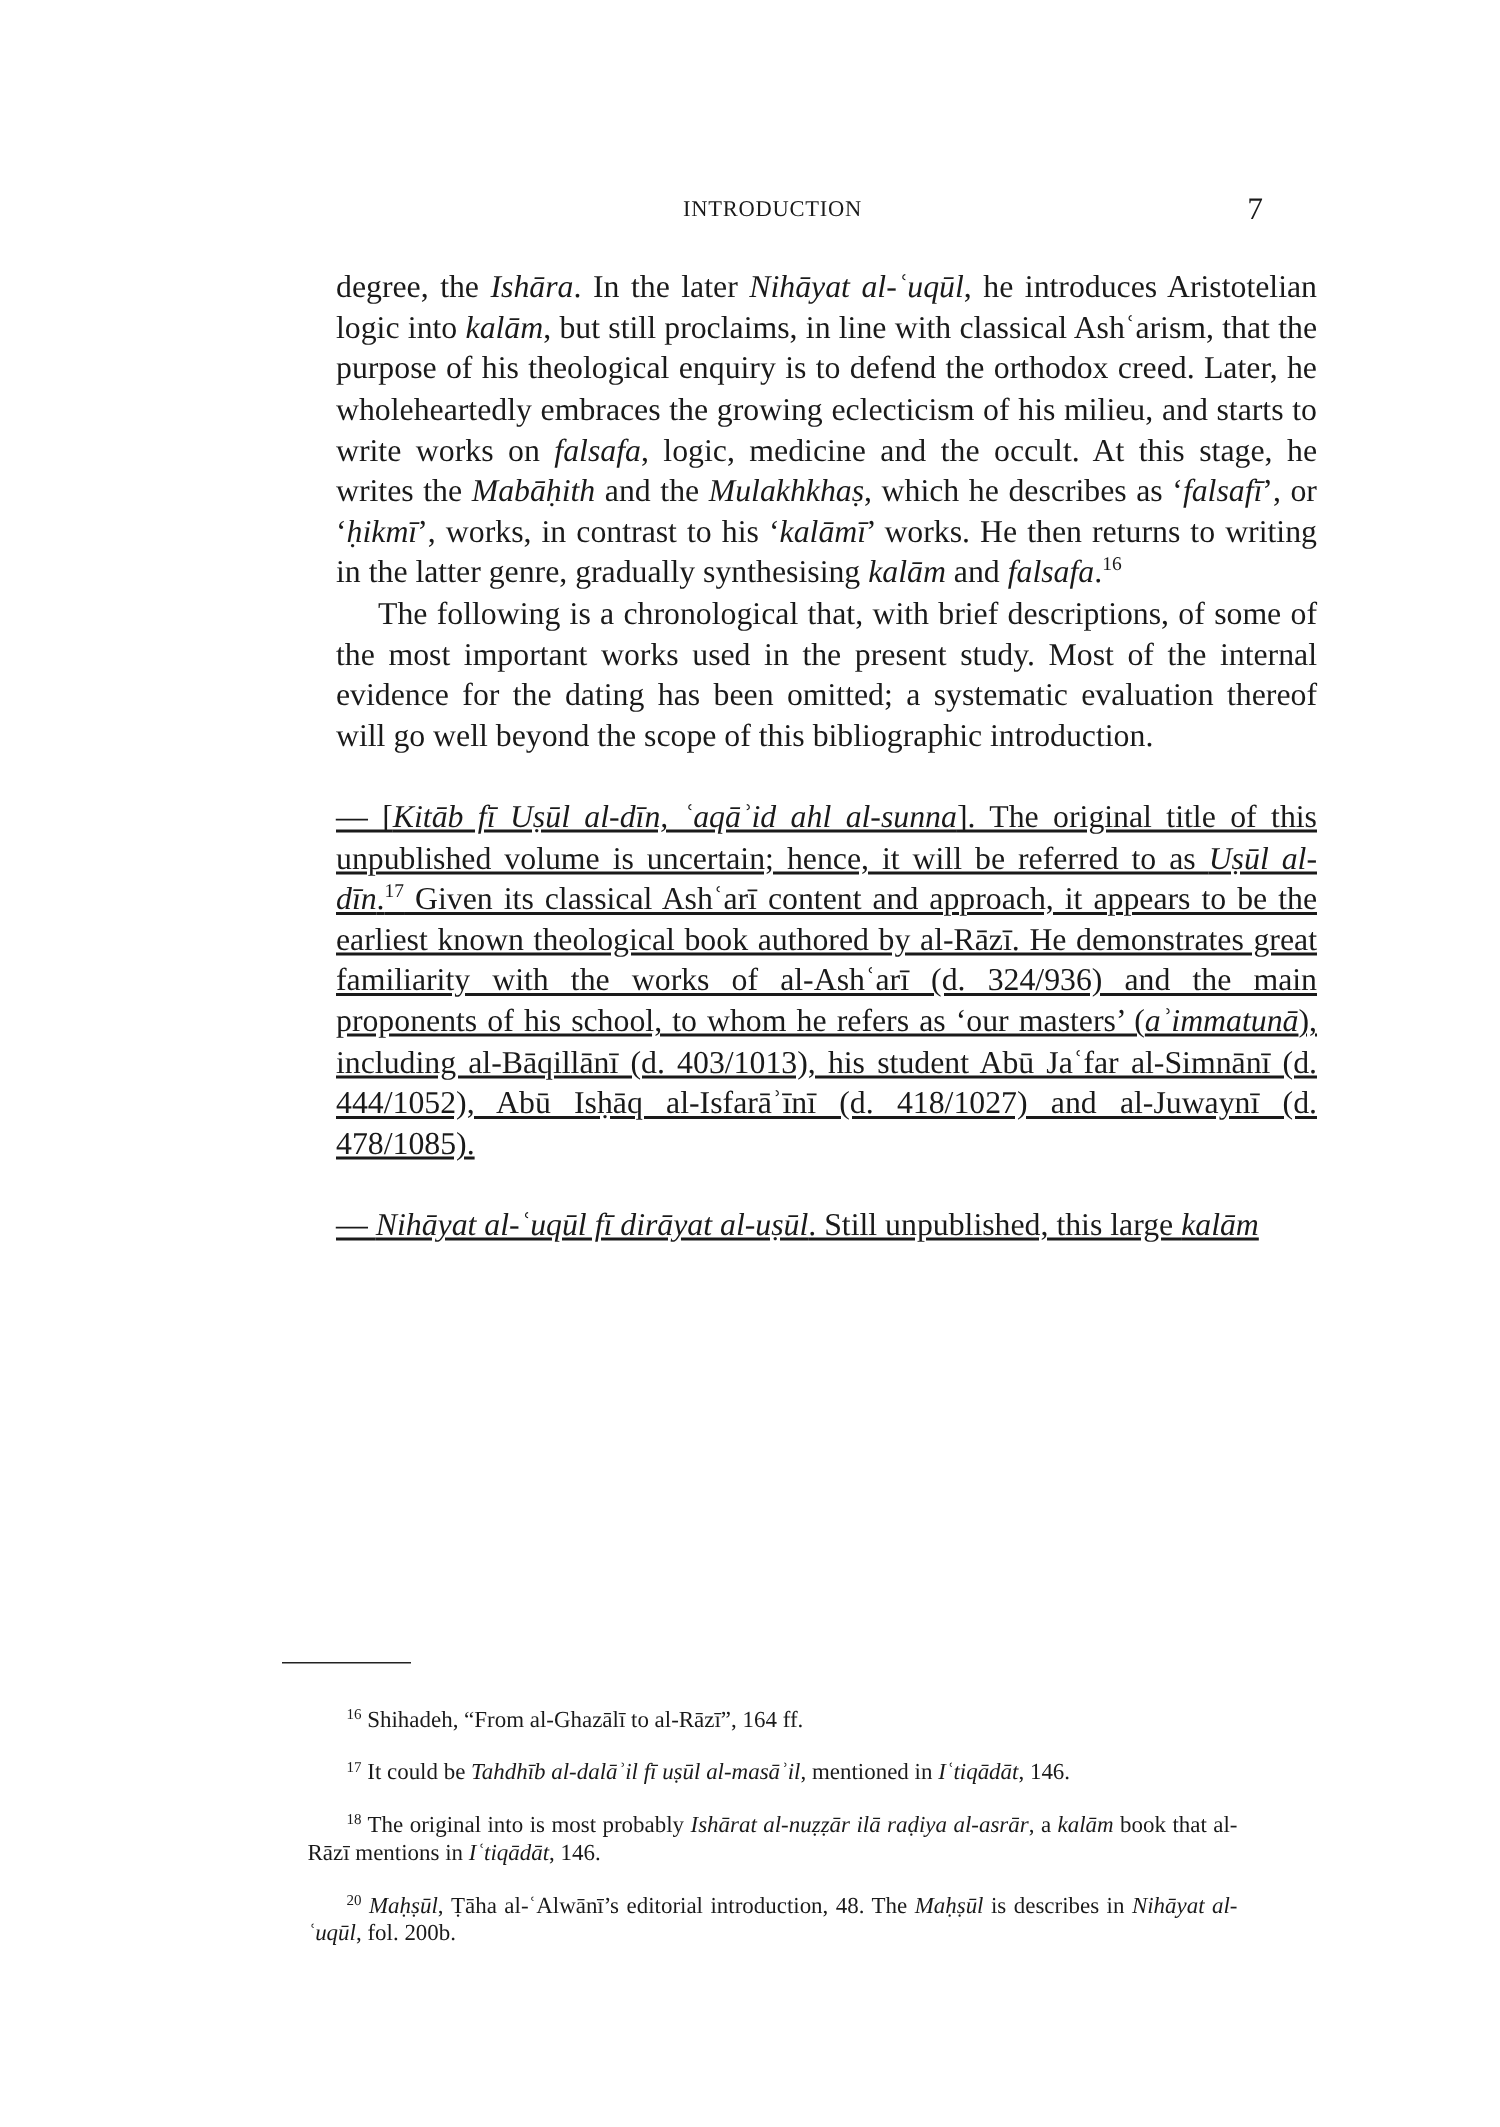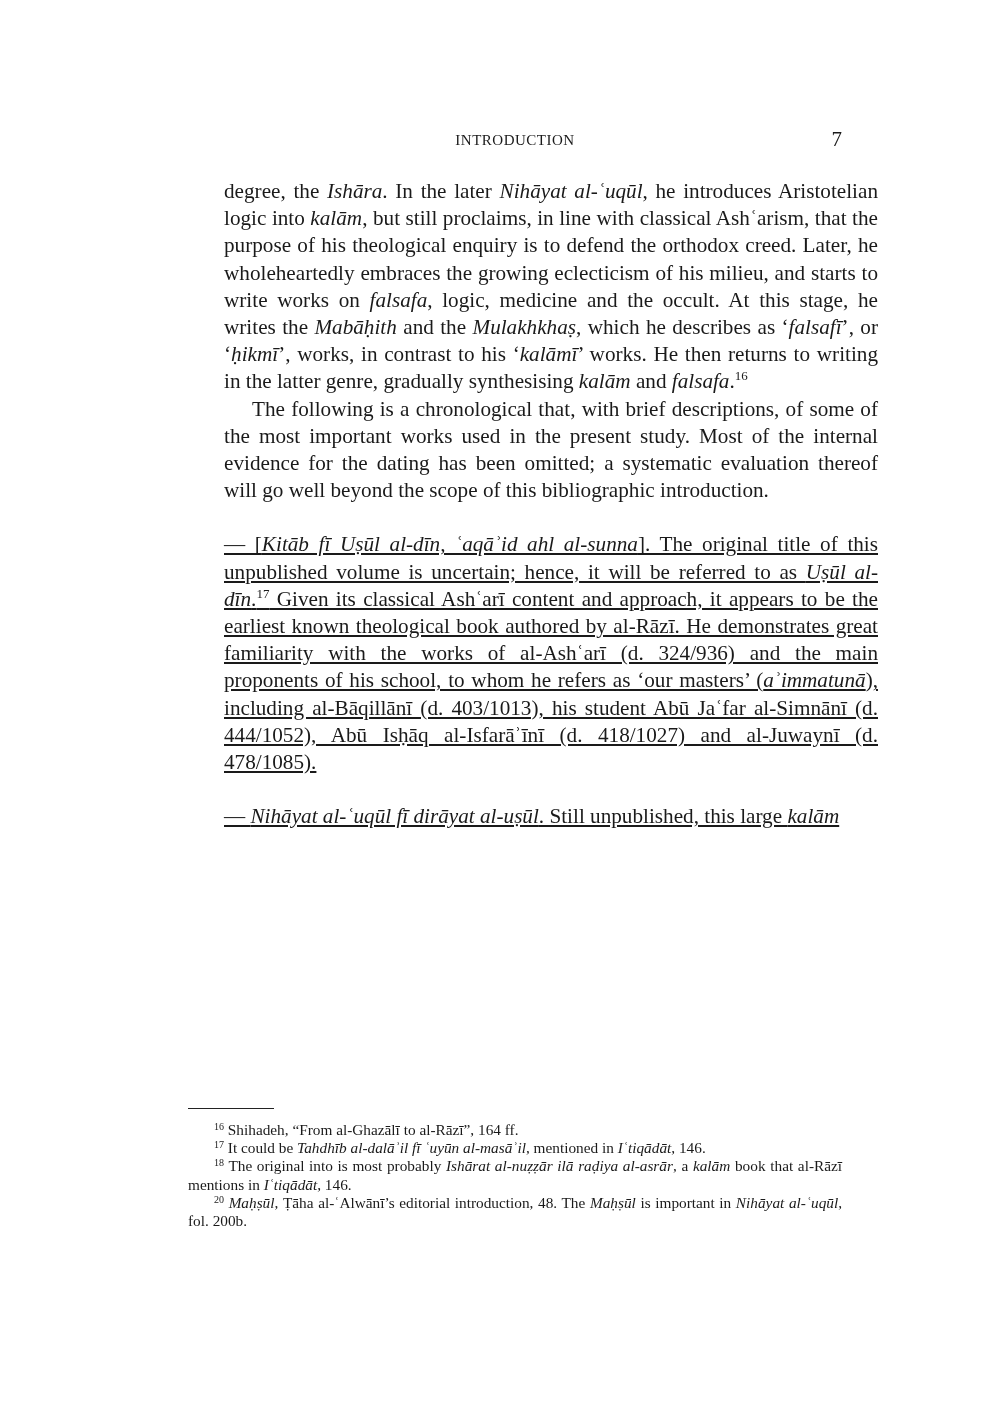--- a/index.html
+++ b/index.html
@@ -9,21 +9,21 @@
   .running-title { position: absolute; left: 0; width: 654px; text-align: center; font-size: 15px; letter-spacing: 0.5px; top: 3px; }
   .page-number { position: absolute; right: 0; font-size: 21px; top: -2px; }
   .body { position: absolute; top: 178px; left: 0; width: 654px; font-size: 21.2px; line-height: 27.2px; text-align: justify; margin-left: 36px; }
   .body p { margin: 0; }
   .body p.indent { text-indent: 28px; }
   .body p.entry { margin-top: 27px; text-decoration: underline; }
   i { font-style: italic; }
   sup { font-size: 13px; line-height: 0; vertical-align: 8px; }
   .fn-rule { position: absolute; top: 1108px; left: 0; width: 86px; height: 0; border-top: 1px solid #222; }
   .footnotes { position: absolute; top: 1121px; left: 0; width: 654px; font-size: 15.3px; line-height: 18.2px; text-align: justify; }
-  .footnotes p { margin: 0; text-indent: 26px; }
+  .footnotes p { margin: 17px; text-indent: 26px; }
   .footnotes sup { font-size: 10px; vertical-align: 5px; }
 </style>
 </head>
 <body>
 
 <div class="page">
 
   <div class="running-head">
     <span class="running-title">INTRODUCTION</span>
     <span class="page-number">7</span>
@@ -38,18 +38,18 @@
 
 
 
     <p class="entry"><span>— </span><i>Nihāyat al-ʿuqūl fī dirāyat al-uṣūl</i><span>. Still unpublished, this large </span><i>kalām</i></p>
   </div>
 
   <div class="fn-rule"></div>
 
   <div class="footnotes">
     <p><sup>16</sup><span> Shihadeh, “From al-Ghazālī to al-Rāzī”, 164 ff.</span></p>
-    <p><sup>17</sup><span> It could be </span><i>Tahdhīb al-dalāʾil fī ʿuyūn al-masāʾil</i><span>, mentioned in </span><i>Iʿtiqādāt</i><span>, 146.</span></p>
+    <p><sup>17</sup><span> It could be </span><i>Tahdhīb al-dalāʾil fī uṣūl al-masāʾil</i><span>, mentioned in </span><i>Iʿtiqādāt</i><span>, 146.</span></p>
     <p><sup>18</sup><span> The original into is most probably </span><i>Ishārat al-nuẓẓār ilā raḍiya al-asrār</i><span>, a </span><i>kalām</i><span> book that al-Rāzī mentions in </span><i>Iʿtiqādāt</i><span>, 146.</span></p>
-    <p><sup>20</sup><span> </span><i>Maḥṣūl</i><span>, Ṭāha al-ʿAlwānī’s editorial introduction, 48. The </span><i>Maḥṣūl</i><span> is important in </span><i>Nihāyat al-ʿuqūl</i><span>, fol. 200b.</span></p>
+    <p><sup>20</sup><span> </span><i>Maḥṣūl</i><span>, Ṭāha al-ʿAlwānī’s editorial introduction, 48. The </span><i>Maḥṣūl</i><span> is describes in </span><i>Nihāyat al-ʿuqūl</i><span>, fol. 200b.</span></p>
   </div>
 
 </div>
 
 </body></html>

